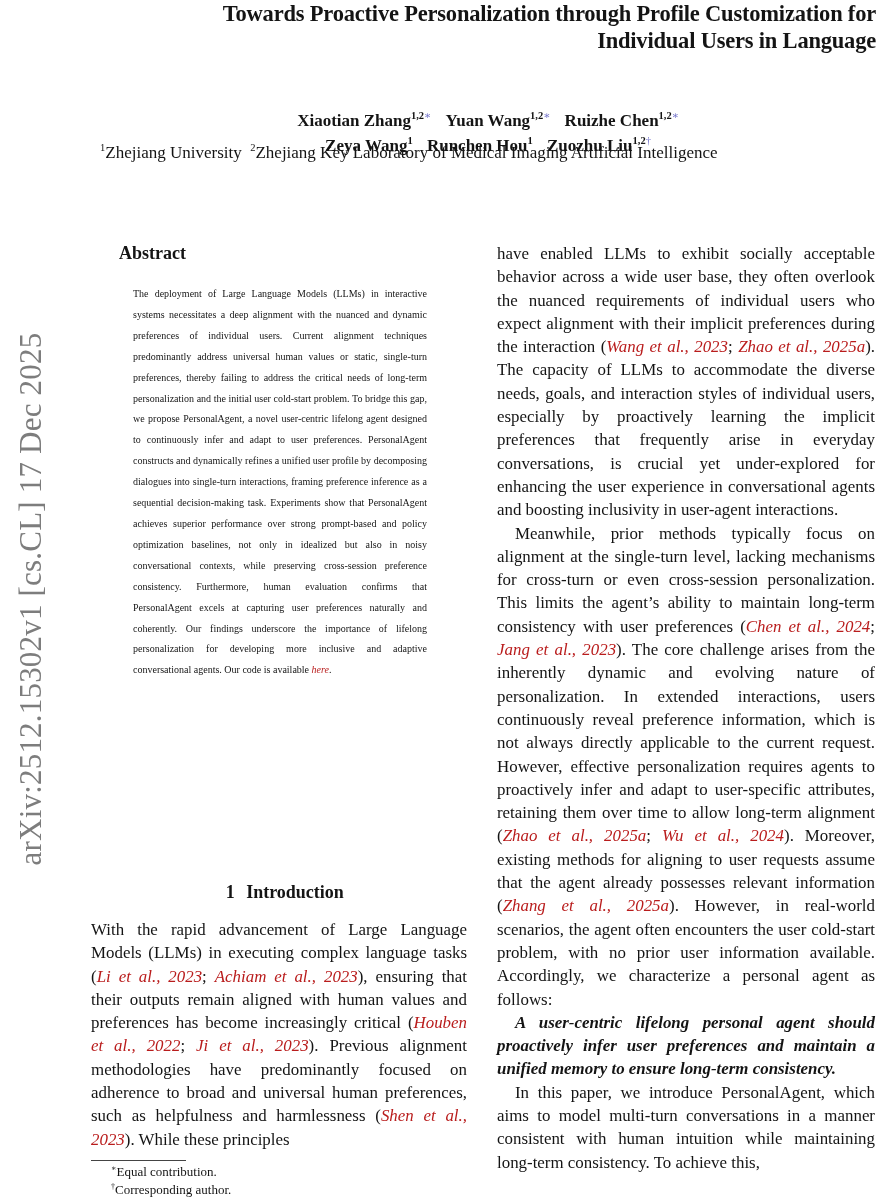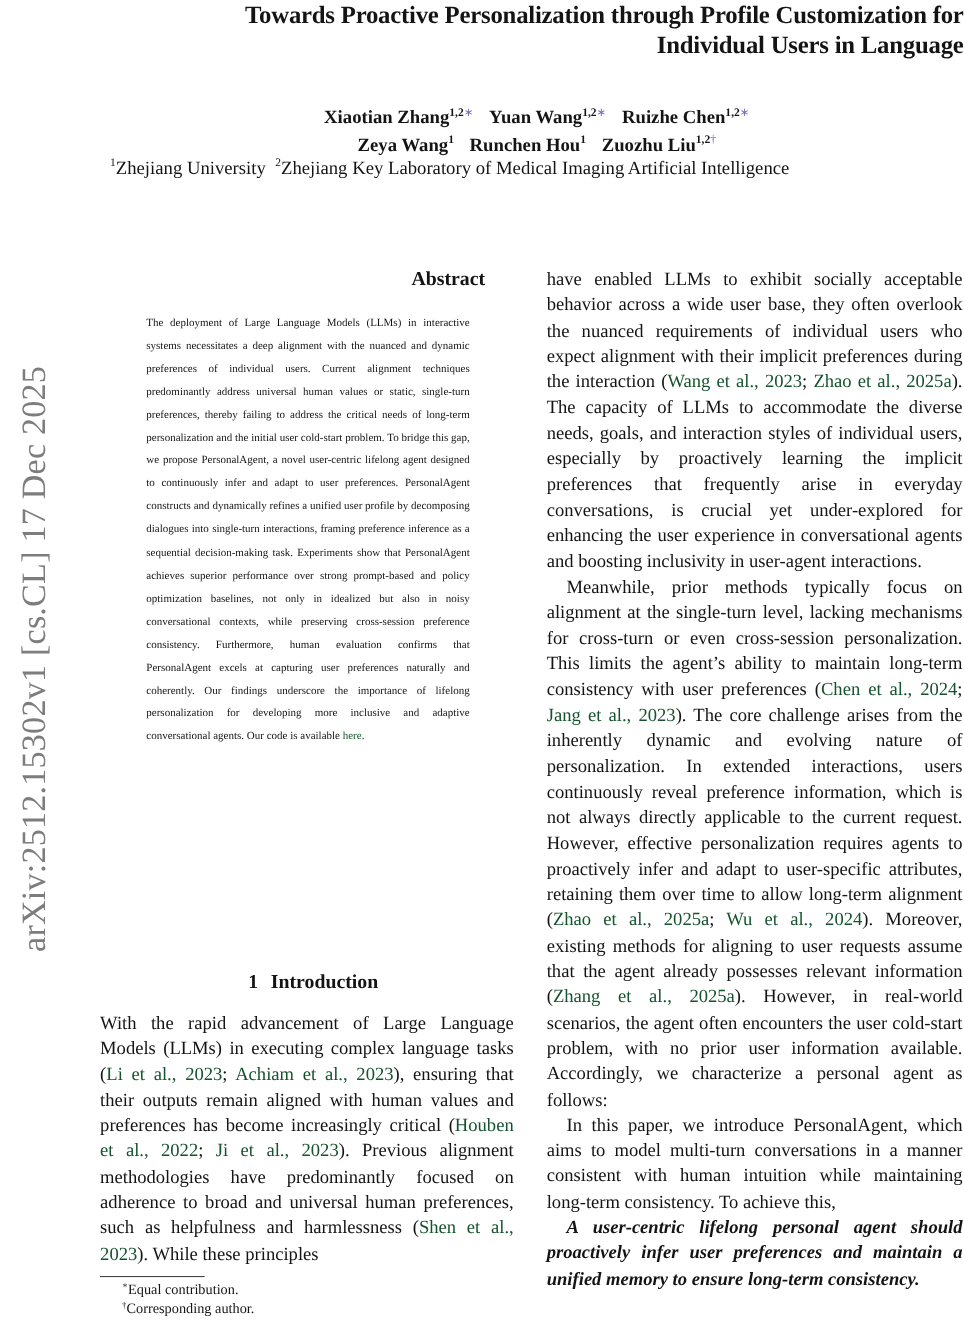--- a/index.html
+++ b/index.html
@@ -6,55 +6,55 @@
   body {
     width: 876px; height: 1200px; position: relative; overflow: hidden;
     font-family: "Liberation Serif", "DejaVu Serif", serif; color: #141414;
   }
   .title {
     position: absolute; left: 100px; top: 0px; width: 776px;
     text-align: right; font-weight: bold; font-size: 22.5px; line-height: 27px;
     letter-spacing: -0.2px;
   }
   .authors {
-    position: absolute; left: 100px; top: 94px; width: 776px;
-    text-align: center; font-weight: bold; font-size: 17px; line-height: 25px; font-family: Liberation Serif, serif;
+    position: absolute; left: 100px; top: 108px; width: 776px;
+    text-align: center; font-weight: bold; font-size: 17px; line-height: 25px;
   }
   .authors .row span.author { margin: 0 5px; }
   sup { font-size: 10.5px; line-height: 0; vertical-align: 7px; }
   sup .mark { color: #6f6fc8; font-weight: normal; }
   .affil {
     position: absolute; left: 100px; top: 141px; width: 776px;
     text-align: left; font-size: 17px; line-height: 24px;
   }
   .affil sup { font-size: 10.5px; }
   .arxiv-stamp {
     position: absolute; left: -289px; top: 579px; width: 640px; height: 40px;
     transform: rotate(-90deg); transform-origin: center center;
     text-align: center; font-size: 31px; line-height: 40px; color: #7d7d7d;
     letter-spacing: 0.2px; white-space: nowrap;
   }
   .col-left { position: absolute; left: 119px; top: 240px; width: 322px; }
   .col-left-intro { position: absolute; left: 91px; top: 880px; width: 376px; }
   .col-right { position: absolute; left: 497px; top: 242px; width: 378px; }
   .abstract-head {
-    text-align: right; font-weight: bold; font-size: 18px; line-height: 26px;
+    text-align: left; font-weight: bold; font-size: 18px; line-height: 26px;
     margin: 0 0 18px 0;
   }
   .abstract-body {
     font-size: 10px; line-height: 20.9px; text-align: justify; margin: 14px;
     hyphens: manual;
   }
   .section-head { font-weight: bold; font-size: 18px; line-height: 24px; margin: 0 0 14px 0; text-align: center; }
   .section-head .num { display: inline-block; width: 32px; }
   .body-text {
     font-size: 16.9px; line-height: 23.3px; text-align: justify; margin: 0;
   }
   .indent { text-indent: 18px; }
-  a.cite, a.link { color: #14532d; text-decoration: none; }
+  a.cite, a.link { color: #b91c1c; text-decoration: none; font-style: italic; }
   .claim { font-weight: bold; font-style: italic; }
   .footnote-rule {
     position: absolute; left: 91px; top: 1160px; width: 95px; height: 0;
     border-top: 1px solid #444;
   }
   .footnotes {
     position: absolute; left: 111px; top: 1163px; width: 340px;
     font-size: 13px; line-height: 18px;
   }
   .footnotes sup { font-size: 8px; vertical-align: 5px; }
@@ -98,15 +98,15 @@
 
 <div class="footnote-rule"></div>
 <div class="footnotes">
   <div><sup>∗</sup><span>Equal contribution.</span></div>
   <div><sup>†</sup><span>Corresponding author.</span></div>
 </div>
 
 <div class="col-right">
   <p class="body-text"><span>have enabled LLMs to exhibit socially acceptable behavior across a wide user base, they often overlook the nuanced requirements of individual users who expect alignment with their implicit preferences during the interaction (</span><a class="cite" href="#">Wang et al., 2023</a><span>; </span><a class="cite" href="#">Zhao et al., 2025a</a><span>). The capacity of LLMs to accommodate the diverse needs, goals, and interaction styles of individual users, especially by proactively learning the implicit preferences that frequently arise in everyday conversations, is crucial yet under-explored for enhancing the user experience in conversational agents and boosting inclusivity in user-agent interactions.</span></p>
   <p class="body-text indent"><span>Meanwhile, prior methods typically focus on alignment at the single-turn level, lacking mechanisms for cross-turn or even cross-session personalization. This limits the agent’s ability to maintain long-term consistency with user preferences (</span><a class="cite" href="#">Chen et al., 2024</a><span>; </span><a class="cite" href="#">Jang et al., 2023</a><span>). The core challenge arises from the inherently dynamic and evolving nature of personalization. In extended interactions, users continuously reveal preference information, which is not always directly applicable to the current request. However, effective personalization requires agents to proactively infer and adapt to user-specific attributes, retaining them over time to allow long-term alignment (</span><a class="cite" href="#">Zhao et al., 2025a</a><span>; </span><a class="cite" href="#">Wu et al., 2024</a><span>).  Moreover, existing methods for aligning to user requests assume that the agent already possesses relevant information (</span><a class="cite" href="#">Zhang et al., 2025a</a><span>). However, in real-world scenarios, the agent often encounters the user cold-start problem, with no prior user information available. Accordingly, we characterize a personal agent as follows:</span></p>
+  <p class="body-text indent claim">A user-centric lifelong personal agent should proactively infer user preferences and maintain a unified memory to ensure long-term consistency.</p>
   <p class="body-text indent">In this paper, we introduce PersonalAgent, which aims to model multi-turn conversations in a manner consistent with human intuition while maintaining long-term consistency. To achieve this,</p>
-  <p class="body-text indent claim">A user-centric lifelong personal agent should proactively infer user preferences and maintain a unified memory to ensure long-term consistency.</p>
 </div>
 
 </body></html>

